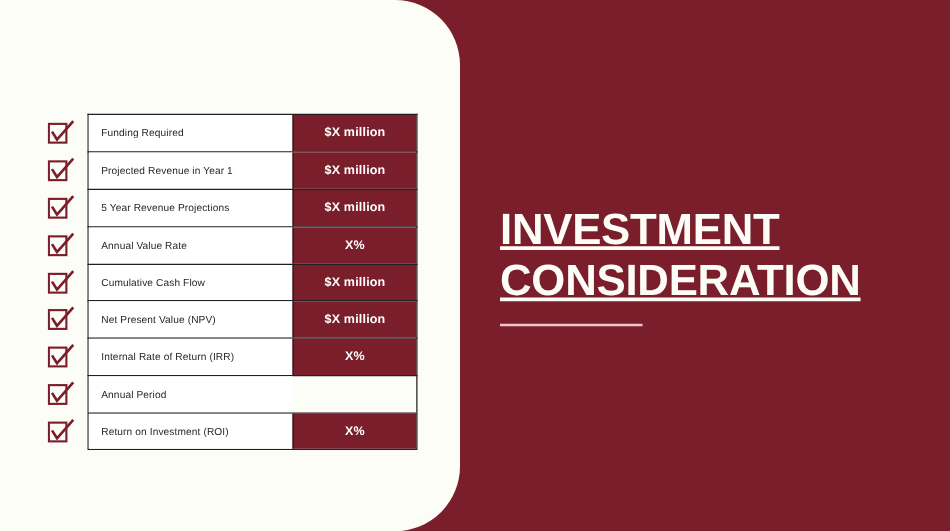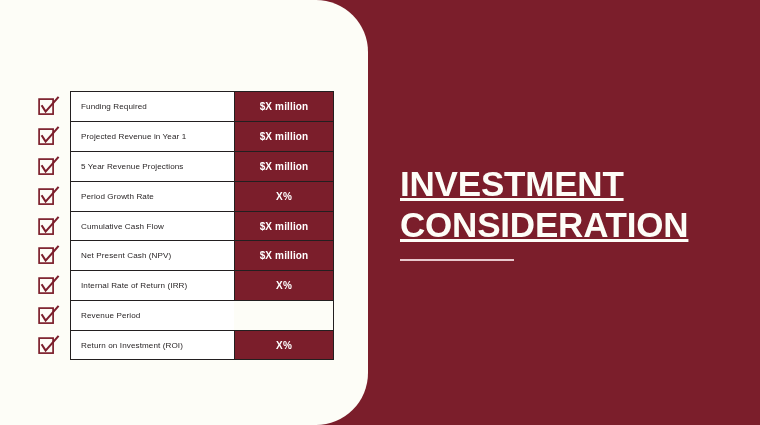--- a/index.html
+++ b/index.html
@@ -188,21 +188,21 @@
     <div class="metric-row">
       <div class="check-cell">
         <span class="check-icon">
           <svg viewBox="0 0 22 20">
               <rect x="1.1" y="3.1" width="14" height="15" fill="none" stroke="#7B1E2B" stroke-width="1.7"></rect>
               <path d="M3.6 9.3 L7.6 15.6 L20.6 0.9" fill="none" stroke="#7B1E2B" stroke-width="2.1"></path>
             </svg>
         </span>
       </div>
       <div class="row-table">
-        <div class="cell-label">Period Growth Rate</div>
+        <div class="cell-label">Annual Value Rate</div>
         <div class="cell-value">X%</div>
       </div>
     </div>
 
     <div class="metric-row">
       <div class="check-cell">
         <span class="check-icon">
           <svg viewBox="0 0 22 20">
               <rect x="1.1" y="3.1" width="14" height="15" fill="none" stroke="#7B1E2B" stroke-width="1.7"></rect>
               <path d="M3.6 9.3 L7.6 15.6 L20.6 0.9" fill="none" stroke="#7B1E2B" stroke-width="2.1"></path>
@@ -218,21 +218,21 @@
     <div class="metric-row">
       <div class="check-cell">
         <span class="check-icon">
           <svg viewBox="0 0 22 20">
               <rect x="1.1" y="3.1" width="14" height="15" fill="none" stroke="#7B1E2B" stroke-width="1.7"></rect>
               <path d="M3.6 9.3 L7.6 15.6 L20.6 0.9" fill="none" stroke="#7B1E2B" stroke-width="2.1"></path>
             </svg>
         </span>
       </div>
       <div class="row-table">
-        <div class="cell-label">Net Present Cash (NPV)</div>
+        <div class="cell-label">Net Present Value (NPV)</div>
         <div class="cell-value">$X million</div>
       </div>
     </div>
 
     <div class="metric-row">
       <div class="check-cell">
         <span class="check-icon">
           <svg viewBox="0 0 22 20">
               <rect x="1.1" y="3.1" width="14" height="15" fill="none" stroke="#7B1E2B" stroke-width="1.7"></rect>
               <path d="M3.6 9.3 L7.6 15.6 L20.6 0.9" fill="none" stroke="#7B1E2B" stroke-width="2.1"></path>
@@ -248,21 +248,21 @@
     <div class="metric-row">
       <div class="check-cell">
         <span class="check-icon">
           <svg viewBox="0 0 22 20">
               <rect x="1.1" y="3.1" width="14" height="15" fill="none" stroke="#7B1E2B" stroke-width="1.7"></rect>
               <path d="M3.6 9.3 L7.6 15.6 L20.6 0.9" fill="none" stroke="#7B1E2B" stroke-width="2.1"></path>
             </svg>
         </span>
       </div>
       <div class="row-table">
-        <div class="cell-label">Revenue Period</div>
+        <div class="cell-label">Annual Period</div>
       </div>
     </div>
 
     <div class="metric-row">
       <div class="check-cell">
         <span class="check-icon">
           <svg viewBox="0 0 22 20">
               <rect x="1.1" y="3.1" width="14" height="15" fill="none" stroke="#7B1E2B" stroke-width="1.7"></rect>
               <path d="M3.6 9.3 L7.6 15.6 L20.6 0.9" fill="none" stroke="#7B1E2B" stroke-width="2.1"></path>
             </svg>

